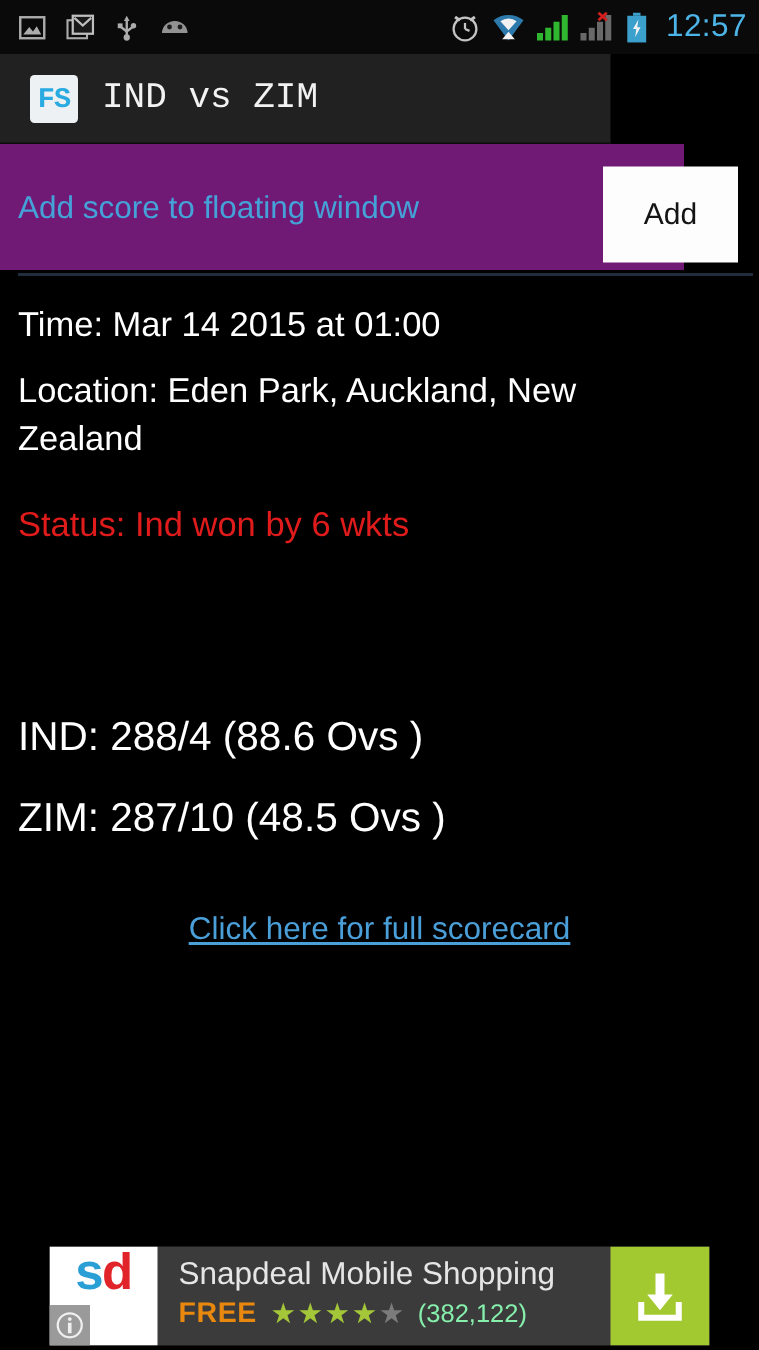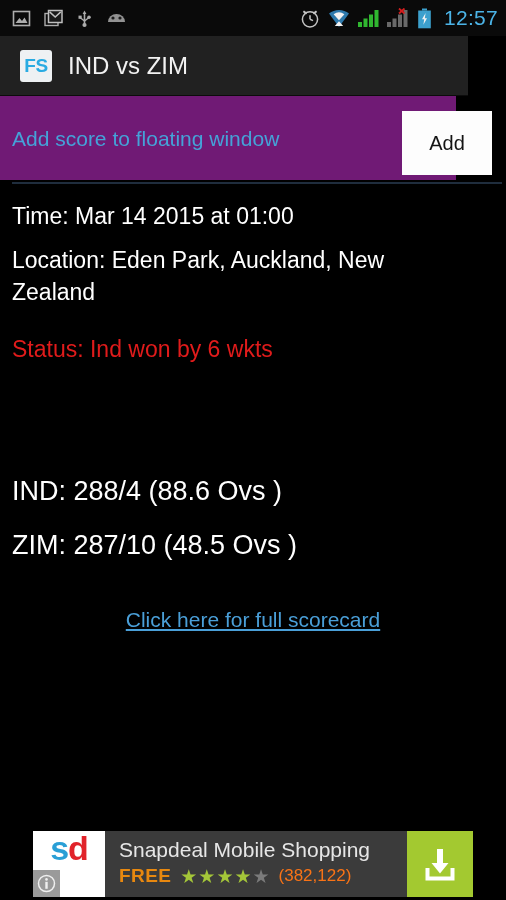--- a/index.html
+++ b/index.html
@@ -48,28 +48,29 @@
     font-size: 21px;
     letter-spacing: 0.3px;
     margin-left: 5px;
     font-family: "Liberation Sans", sans-serif;
   }
 
   
   #action-bar {
     position: absolute;
     top: 36px; left: 0;
-    width: 468px;
+    width: 407px;
     height: 60px;
     background: #212121;
     display: flex;
     align-items: center;
     box-sizing: border-box;
     padding-left: 20px;
     border-bottom: 1px solid #0c0c0c;
+    font-family: Liberation Mono, monospace;
   }
   #app-icon {
     width: 32px;
     height: 32px;
     border-radius: 3px;
     background: #eef1f3;
     color: #29abe2;
     font-size: 19px;
     font-weight: bold;
     letter-spacing: -0.5px;
@@ -247,21 +248,21 @@
   }
   #ad-stars {
     display: flex;
     gap: 1px;
     font-size: 19px;
     line-height: 19px;
   }
   #ad-stars .star-on { color: #a4c639; }
   #ad-stars .star-off { color: #7b7b7b; }
   #ad-count {
-    color: #f97316;
+    color: #86efac;
     font-size: 17px;
   }
   #ad-cta {
     width: 66px;
     height: 66px;
     background: #a3c930;
     flex: none;
     display: flex;
     align-items: center;
     justify-content: center;

